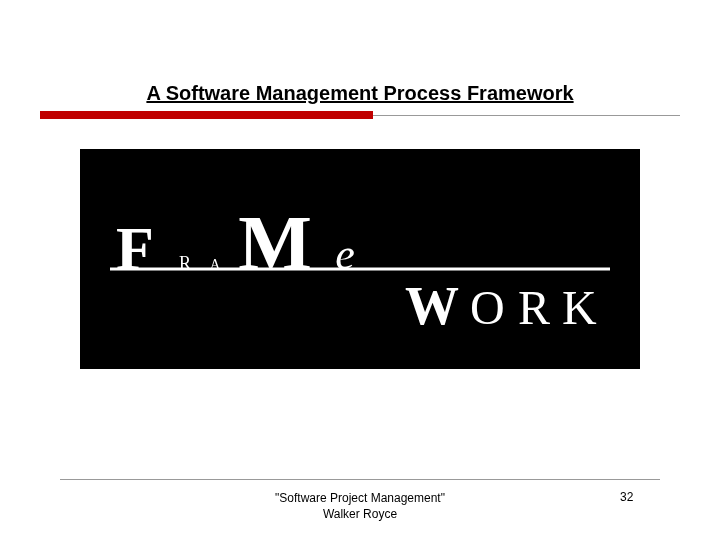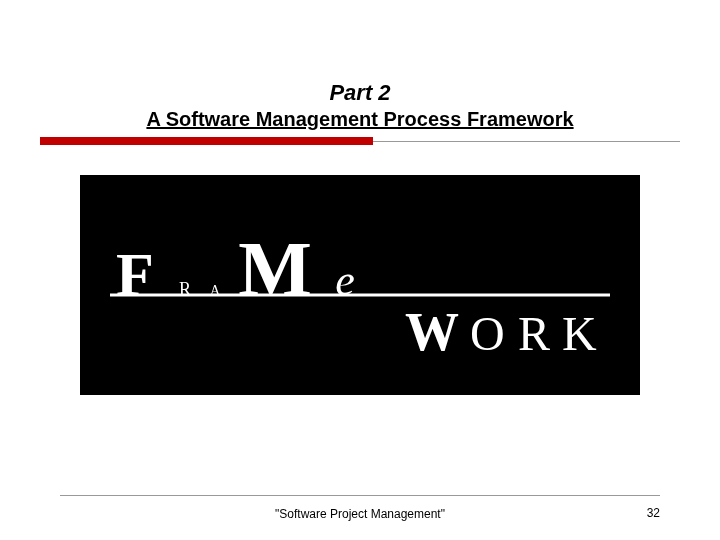--- a/index.html
+++ b/index.html
@@ -82,33 +82,32 @@
     font-size: 12px;
     color: #000;
   }
   .footer-center {
     flex: 1;
     text-align: center;
     line-height: 1.35;
   }
   .footer-right {
     width: 40px;
-    text-align: right;
+    text-align: left;
   }
   .footer-left {
     width: 40px;
   }
 </style>
 </head>
 <body>
 
 <div class="slide">
 
   <div class="title-block">
-    <div class="part-label">Part 2</div>
     <div class="subtitle">A Software Management Process Framework</div>
   </div>
 
   <div class="rule-row">
     <div class="rule-red"></div>
     <div class="rule-thin"></div>
   </div>
 
   <div class="figure">
     <svg class="fig-svg" viewBox="0 0 560 220">
@@ -134,18 +133,19 @@
       <line x1="55" y1="100" x2="55" y2="60" stroke="#fff" stroke-width="0"></line>
     </svg>
   </div>
 
   <div class="footer">
     <div class="footer-line"></div>
     <div class="footer-row">
       <div class="footer-left"></div>
       <div class="footer-center">
         <div>"Software Project Management"</div>
+        <div>Walker Royce</div>
       </div>
       <div class="footer-right">32</div>
     </div>
   </div>
 
 </div>
 
 </body></html>

